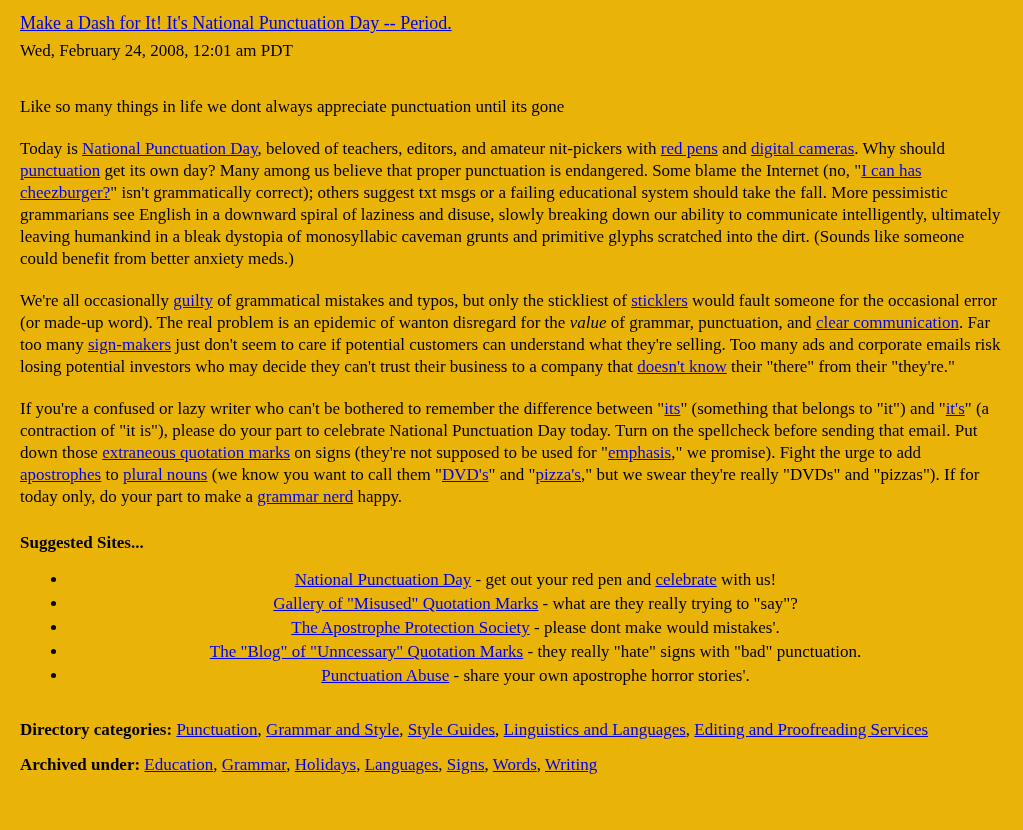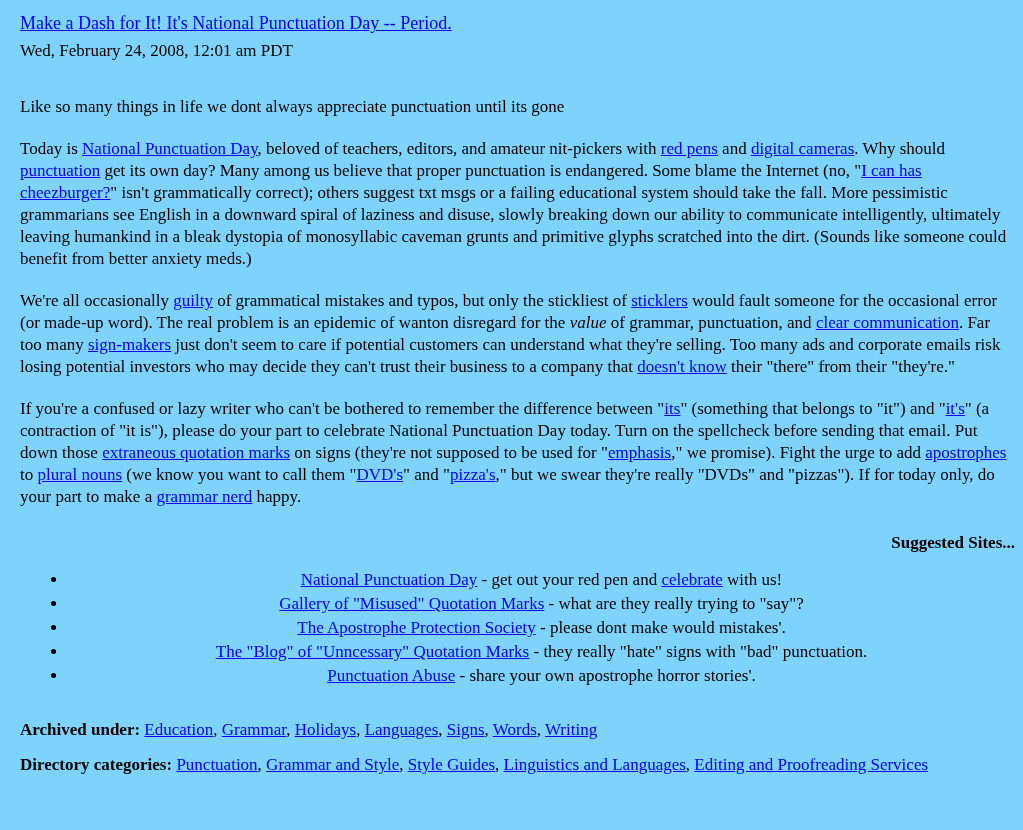--- a/index.html
+++ b/index.html
@@ -1,42 +1,42 @@
 <!DOCTYPE html>
 <html><head>
 <meta charset="utf-8">
 <style>
   html, body { margin: 0; padding: 0; background: #ffffff; }
   .page {
     width: 1023px;
     height: 830px;
     box-sizing: border-box;
-    padding: 12px 8px 0 20px;
+    padding: 12px 20px 0 20px;
     font-family: "Liberation Serif", serif;
     font-size: 17px;
     line-height: 22px;
     color: #000000;
-    background: #7dd3fc;
+    background: #eab308;
     overflow: hidden;
   }
   a.lnk { color: #0000EE; text-decoration: underline; cursor: pointer; }
   .title-line { font-size: 18px; line-height: 22px; margin: 0 0 6px 0; }
   .header { margin-bottom: 34px; }
   .byline, .pubdate { line-height: 22px; }
   p.para { margin: 20px 0; }
   .photo-box {
     float: right;
     display: block;
     width: 180px;
     margin-left: 10px;
     text-align: center;
   }
   .photo-link { font-size: 17px; line-height: 20px; display: inline-block; }
   .caption { display: block; font-size: 13px; line-height: 15px; }
-  .suggested-heading { font-weight: bold; margin: 24px 0 0 0; text-align: right; }
+  .suggested-heading { font-weight: bold; margin: 24px 0 0 0; }
   ul.suggested { margin: 14px 0 31px 0; padding-left: 48px; }
   ul.suggested li { line-height: 24px; text-align: center; }
   p.catrow { margin: 13px 0; }
   p.catrow b { font-weight: bold; }
   .italic { font-style: italic; }
 </style>
 </head>
 <body>
 
 <div class="page">
@@ -62,21 +62,21 @@
 
     <ul class="suggested">
       <li><a href="#" class="lnk">National Punctuation Day</a><span> - get out your red pen and </span><a href="#" class="lnk">celebrate</a><span> with us!</span></li>
       <li><a href="#" class="lnk">Gallery of "Misused" Quotation Marks</a><span> - what are they really trying to "say"?</span></li>
       <li><a href="#" class="lnk">The Apostrophe Protection Society</a><span> - please dont make would mistakes'.</span></li>
       <li><a href="#" class="lnk">The "Blog" of "Unncessary" Quotation Marks</a><span> - they really "hate" signs with "bad" punctuation.</span></li>
       <li><a href="#" class="lnk">Punctuation Abuse</a><span> - share your own apostrophe horror stories'.</span></li>
     </ul>
 
     <p class="catrow">
-      <b>Archived under: </b><span><a href="#" class="lnk">Education</a><span>, </span><a href="#" class="lnk">Grammar</a><span>, </span><a href="#" class="lnk">Holidays</a><span>, </span><a href="#" class="lnk">Languages</a><span>, </span><a href="#" class="lnk">Signs</a><span>, </span><a href="#" class="lnk">Words</a><span>, </span><a href="#" class="lnk">Writing</a></span>
+      <b>Directory categories: </b><span><a href="#" class="lnk">Punctuation</a><span>, </span><a href="#" class="lnk">Grammar and Style</a><span>, </span><a href="#" class="lnk">Style Guides</a><span>, </span><a href="#" class="lnk">Linguistics and Languages</a><span>, </span><a href="#" class="lnk">Editing and Proofreading Services</a></span>
     </p>
 
     <p class="catrow">
-      <b>Directory categories: </b><span><a href="#" class="lnk">Punctuation</a><span>, </span><a href="#" class="lnk">Grammar and Style</a><span>, </span><a href="#" class="lnk">Style Guides</a><span>, </span><a href="#" class="lnk">Linguistics and Languages</a><span>, </span><a href="#" class="lnk">Editing and Proofreading Services</a></span>
+      <b>Archived under: </b><span><a href="#" class="lnk">Education</a><span>, </span><a href="#" class="lnk">Grammar</a><span>, </span><a href="#" class="lnk">Holidays</a><span>, </span><a href="#" class="lnk">Languages</a><span>, </span><a href="#" class="lnk">Signs</a><span>, </span><a href="#" class="lnk">Words</a><span>, </span><a href="#" class="lnk">Writing</a></span>
     </p>
 
   </div>
 </div>
 
 </body></html>

